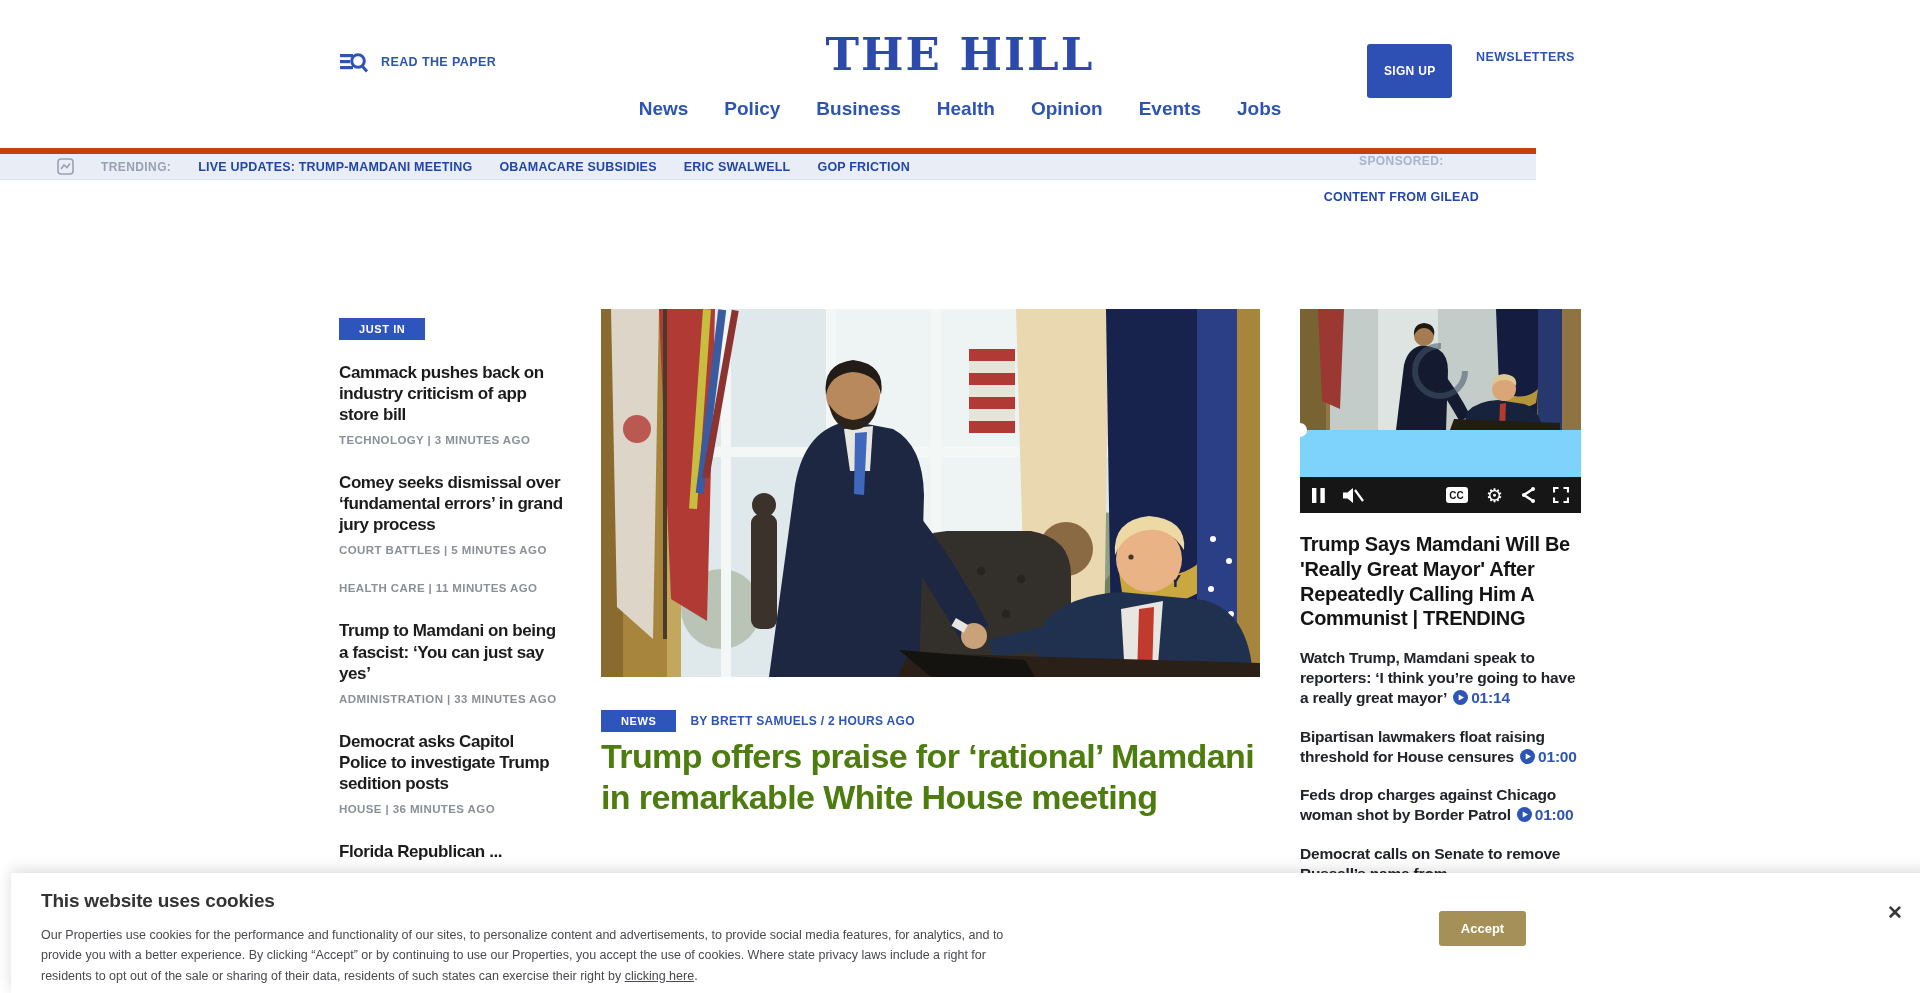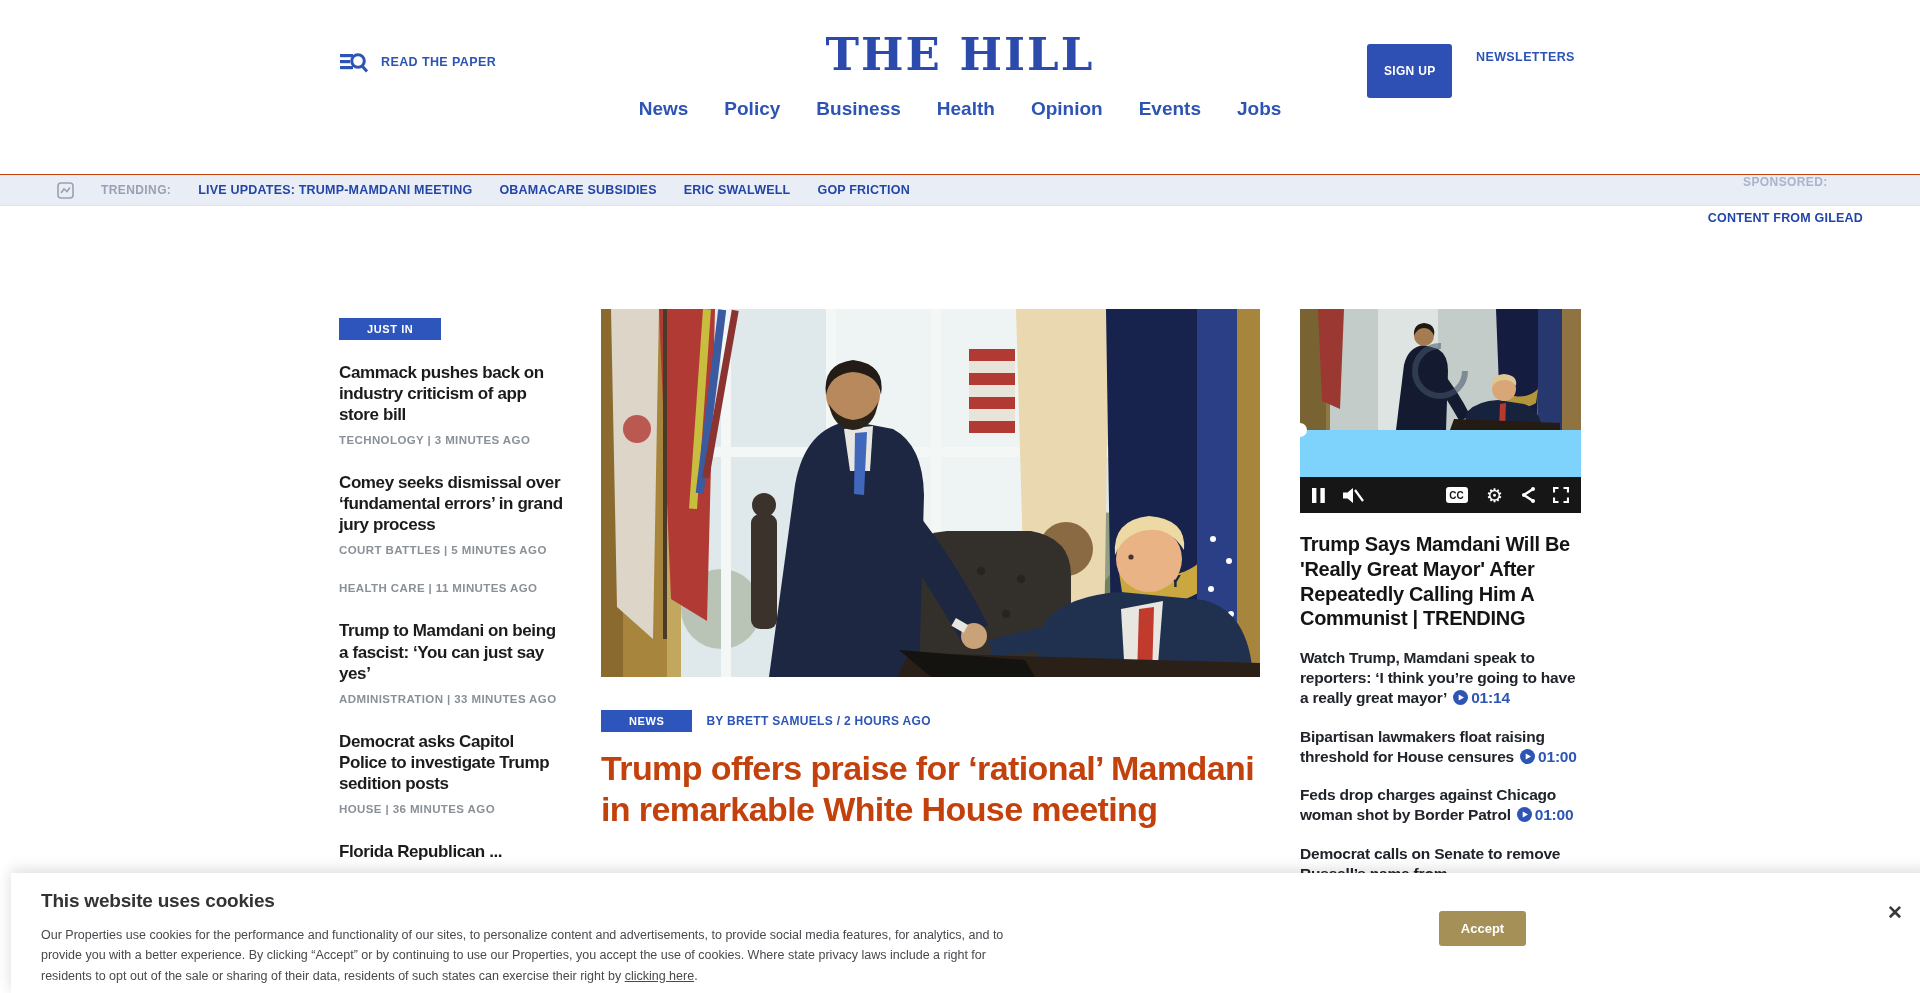--- a/index.html
+++ b/index.html
@@ -16,41 +16,41 @@
   .signup { position:absolute; left:1367px; top:44px; background:#2e4fb3; color:#fff;
             font-size:12px; font-weight:bold; padding:20px 17px; border:none; border-radius:3px;
             letter-spacing:.3px; cursor:pointer; }
   .newsletters { position:absolute; left:1476px; top:50px; font-size:12.5px; font-weight:bold;
                  color:#2d54b5; letter-spacing:.4px; cursor:pointer; }
   .nav { position:absolute; left:50%; top:98px; transform:translateX(-50%);
          display:flex; gap:36px; }
   .nav a { font-size:19px; font-weight:bold; color:#2d54b5; text-decoration:none; cursor:pointer; }
 
   
-  .trend { position:absolute; left:0; top:148px; width:1920px; height:32px;
-           background:#e9edf5; border-top:1px solid #c2410c; border-bottom:1px solid #dde2ee;margin-top:26px; }
+  .trend { position:absolute; left:0; top:148px; width:1536px; height:32px;
+           background:#e9edf5; border-top:6px solid #c2410c; border-bottom:1px solid #dde2ee; }
   .trend-in { position:absolute; left:57px; top:0; height:100%; display:flex; align-items:center; gap:27px; }
   .trend-label { font-size:12px; font-weight:bold; color:#98a0b4; letter-spacing:.4px; }
   .trend a { font-size:12.5px; font-weight:bold; color:#2246a8; text-decoration:none; letter-spacing:.2px; }
   .trend-right { position:absolute; right:57px; top:0; height:100%; display:flex; align-items:center; gap:22px;flex-direction:column; }
   .sponsored { font-size:12px; font-weight:bold; color:#aab3c9; letter-spacing:.4px; }
 
   
   .sidebar { position:absolute; left:339px; top:318px; width:224px; }
   .badge { display:inline-block; background:#2d55bb; color:#fff; font-size:11px; font-weight:bold;
-           padding:5px 28px; letter-spacing:.6px; }
+           padding:5px 20px; letter-spacing:.6px; }
   .jbadge { margin-bottom:22px; }
   .s-item { margin-bottom:26px; cursor:pointer; }
   .s-item h3 { font-size:17px; font-weight:bold; color:#1b1b1b; line-height:1.24; letter-spacing:-.4px; margin-bottom:9px; }
   .s-meta { font-size:11.5px; font-weight:bold; color:#8a9097; letter-spacing:.4px; }
 
   .center { position:absolute; left:601px; top:309px; width:659px; }
   .meta-row { display:flex; align-items:center; gap:14px; margin-top:33px; }
   .byline { font-size:12px; font-weight:bold; color:#2d55b5; letter-spacing:.3px; }
-  .headline { margin-top:16px; font-size:34px; font-weight:bold; color:#c2410c;
+  .headline { margin-top:4px; font-size:34px; font-weight:bold; color:#4d7c0f;
               line-height:1.21; letter-spacing:-.6px; cursor:pointer; }
 
   .rightcol { position:absolute; left:1300px; top:309px; width:281px; }
   .player { position:relative; width:281px; height:204px; background:#7dd3fc; cursor:default; }
   .ctrlbar { position:absolute; left:0; bottom:0; width:281px; height:36px; background:#161616;
              display:flex; align-items:center; padding:0 12px; gap:18px; }
   .ctrl { display:flex; align-items:center; justify-content:center; cursor:pointer; }
   .ctrl-spacer { flex:1; }
   .gear { color:#fff; font-size:19px; line-height:1; }
   .scrub { position:absolute; left:-7px; top:114px; width:14px; height:14px; border-radius:50%; background:#fff; }

